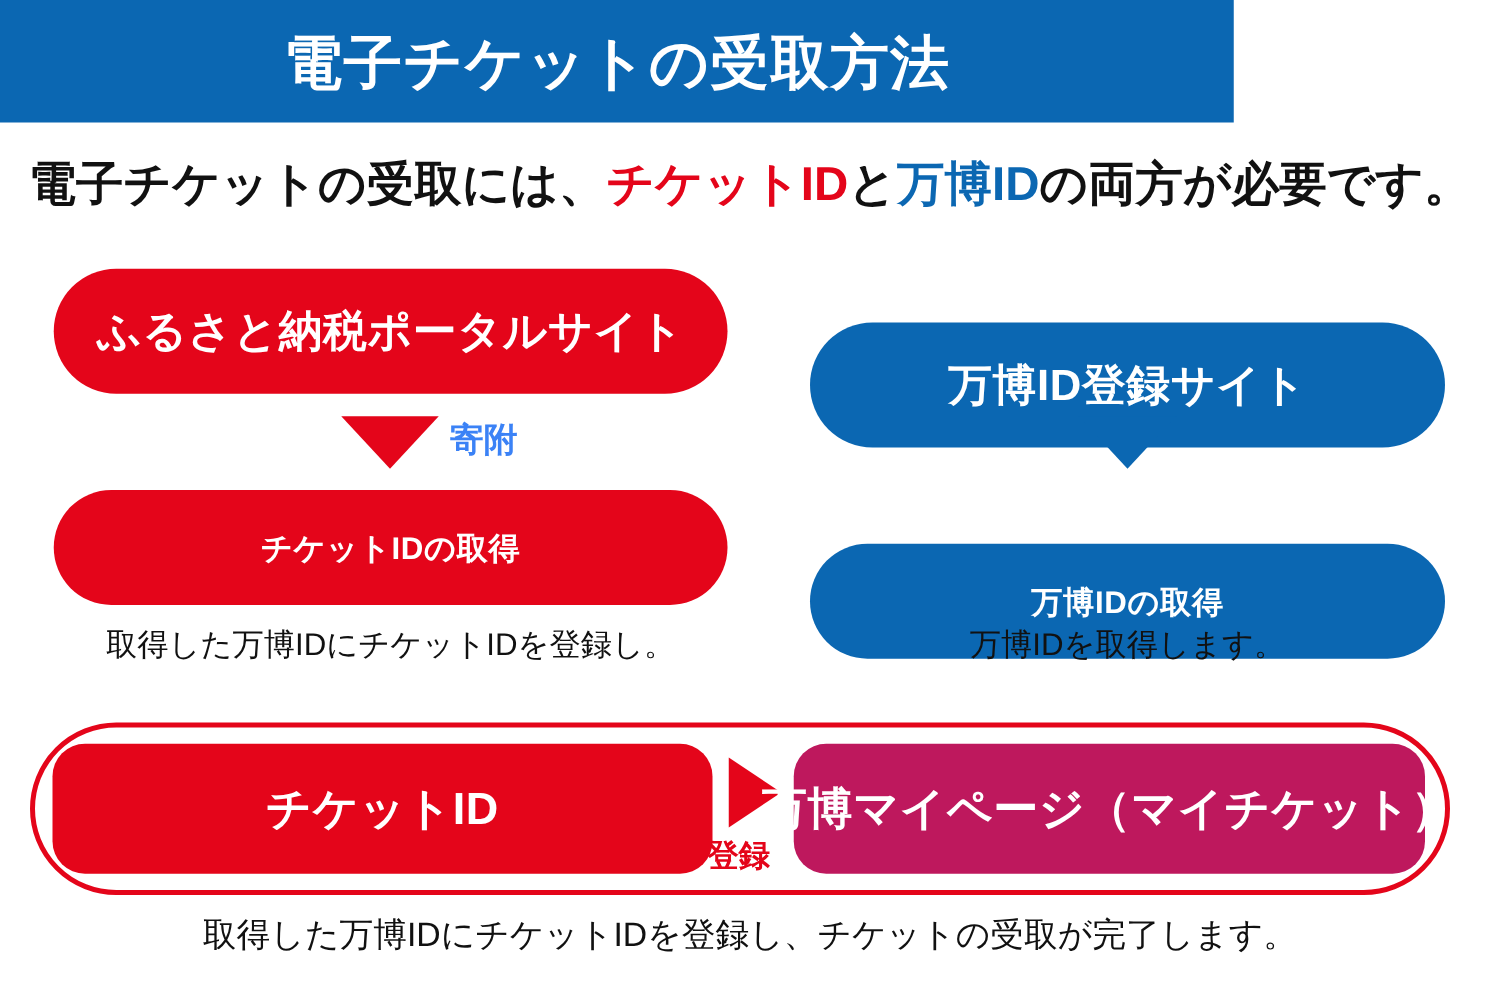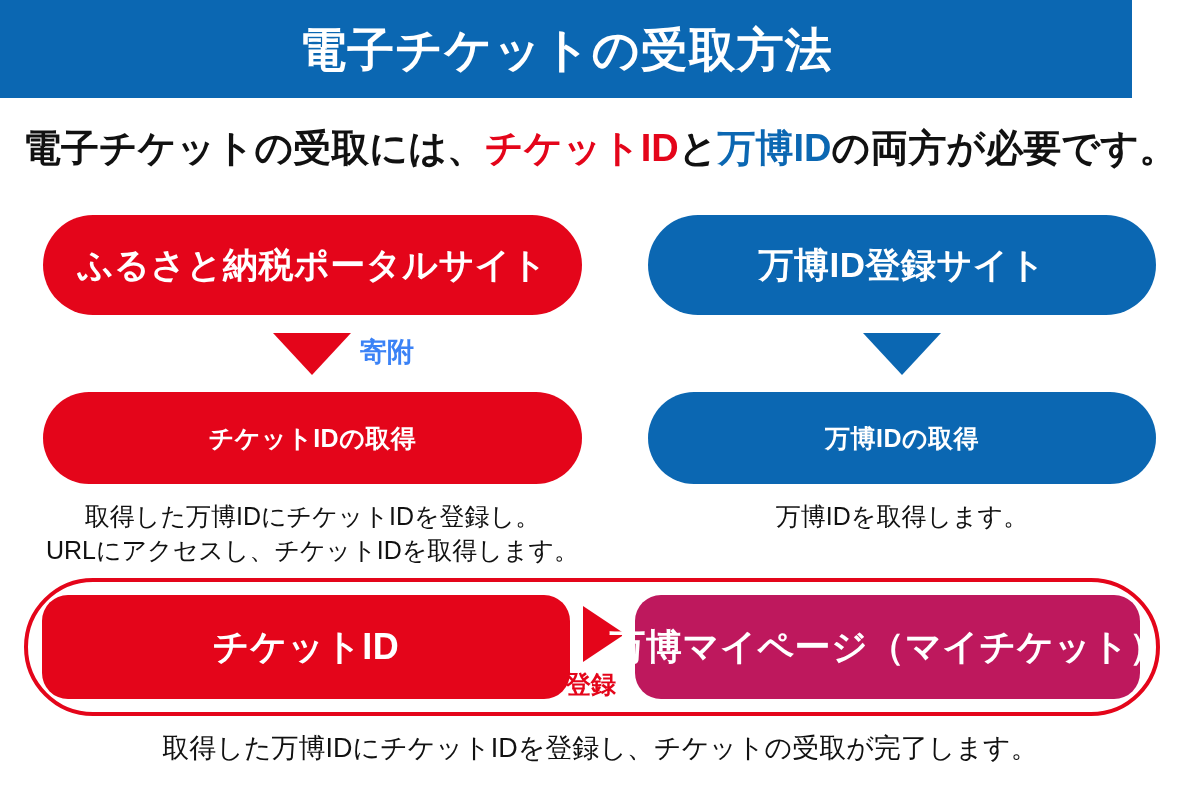--- a/index.html
+++ b/index.html
@@ -14,21 +14,21 @@
     font-family: "Liberation Sans", "DejaVu Sans", sans-serif;
     overflow: hidden;
     position: relative;
   }
 
   
   .header {
     position: absolute;
     left: 0;
     top: 0;
-    width: 1132px;
+    width: 987px;
     height: 98px;
     background: #0b67b2;
     display: flex;
     align-items: center;
     justify-content: center;
   }
   .header-title {
     color: #ffffff;
     font-size: 47px;
     font-weight: bold;
@@ -61,21 +61,21 @@
     box-sizing: border-box;
     display: flex;
     align-items: center;
     justify-content: center;
     color: #ffffff;
     font-weight: bold;
     white-space: nowrap;
     letter-spacing: 0.5px;
   }
   .pill.red  { background: #e4051a; }
-  .pill.blue { background: #0b67b2; }
+  .pill.blue { background: #0b67b2; margin-top: 43px; }
 
   .row1 { top: 215px; height: 100px; border-radius: 50px; font-size: 35px; }
   .row2 { top: 392px; height: 92px;  border-radius: 46px; font-size: 25px; }
 
   .row1.col-left,  .row2.col-left,
   .row1.col-right, .row2.col-right { position: absolute; }
 
   
   .tri-down {
     position: absolute;
@@ -188,21 +188,20 @@
 <div class="arrow-label" style="left: 360px; top: 334px;">寄附</div>
 
 <div class="tri-down blue" style="left: 863px; top: 333px;"></div>
 
 <div class="pill red row2 col-left">チケットIDの取得</div>
 
 <div class="pill blue row2 col-right">万博IDの取得</div>
 
 <div class="caption" style="left: 43px; top: 500px; width: 539px;">
   <div>取得した万博IDにチケットIDを登録し。</div>
-  <div>URLにアクセスし、チケットIDを取得します。</div>
 </div>
 
 <div class="caption" style="left: 648px; top: 500px; width: 508px;">
   <div>万博IDを取得します。</div>
 </div>
 
 <div class="bottom-box"></div>
 
 <div class="bottom-pill red">チケットID</div>
 

